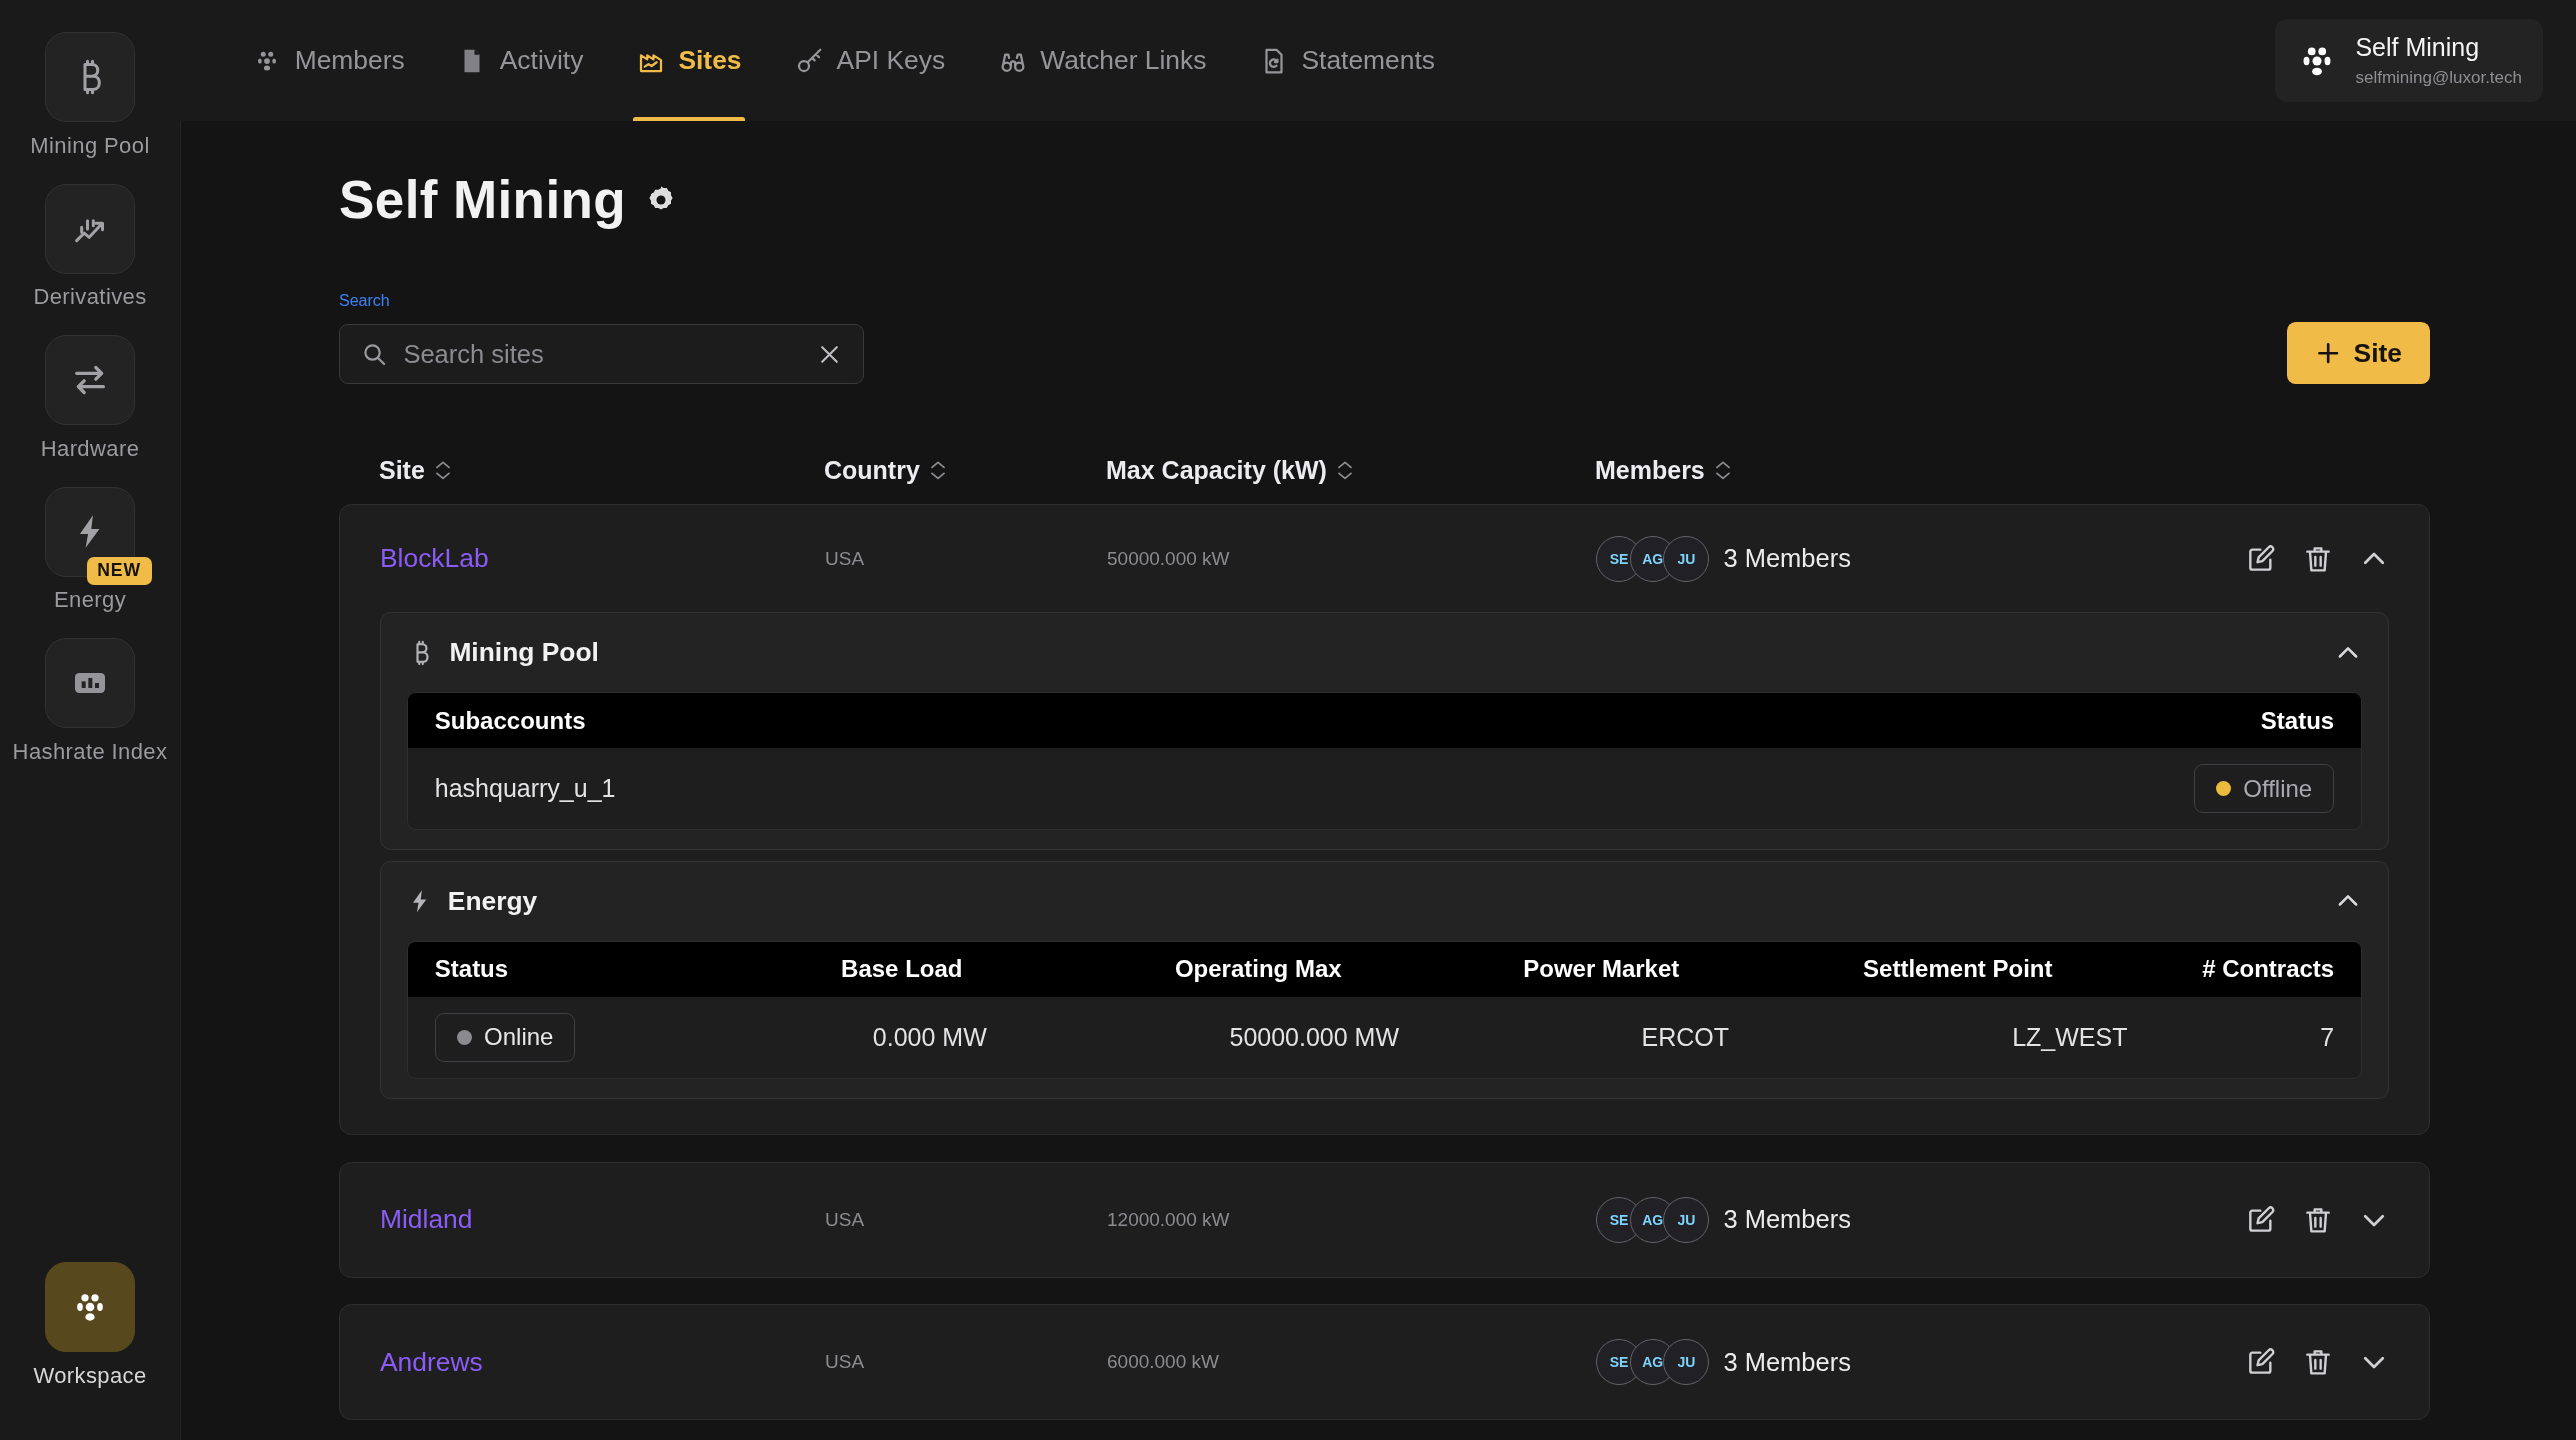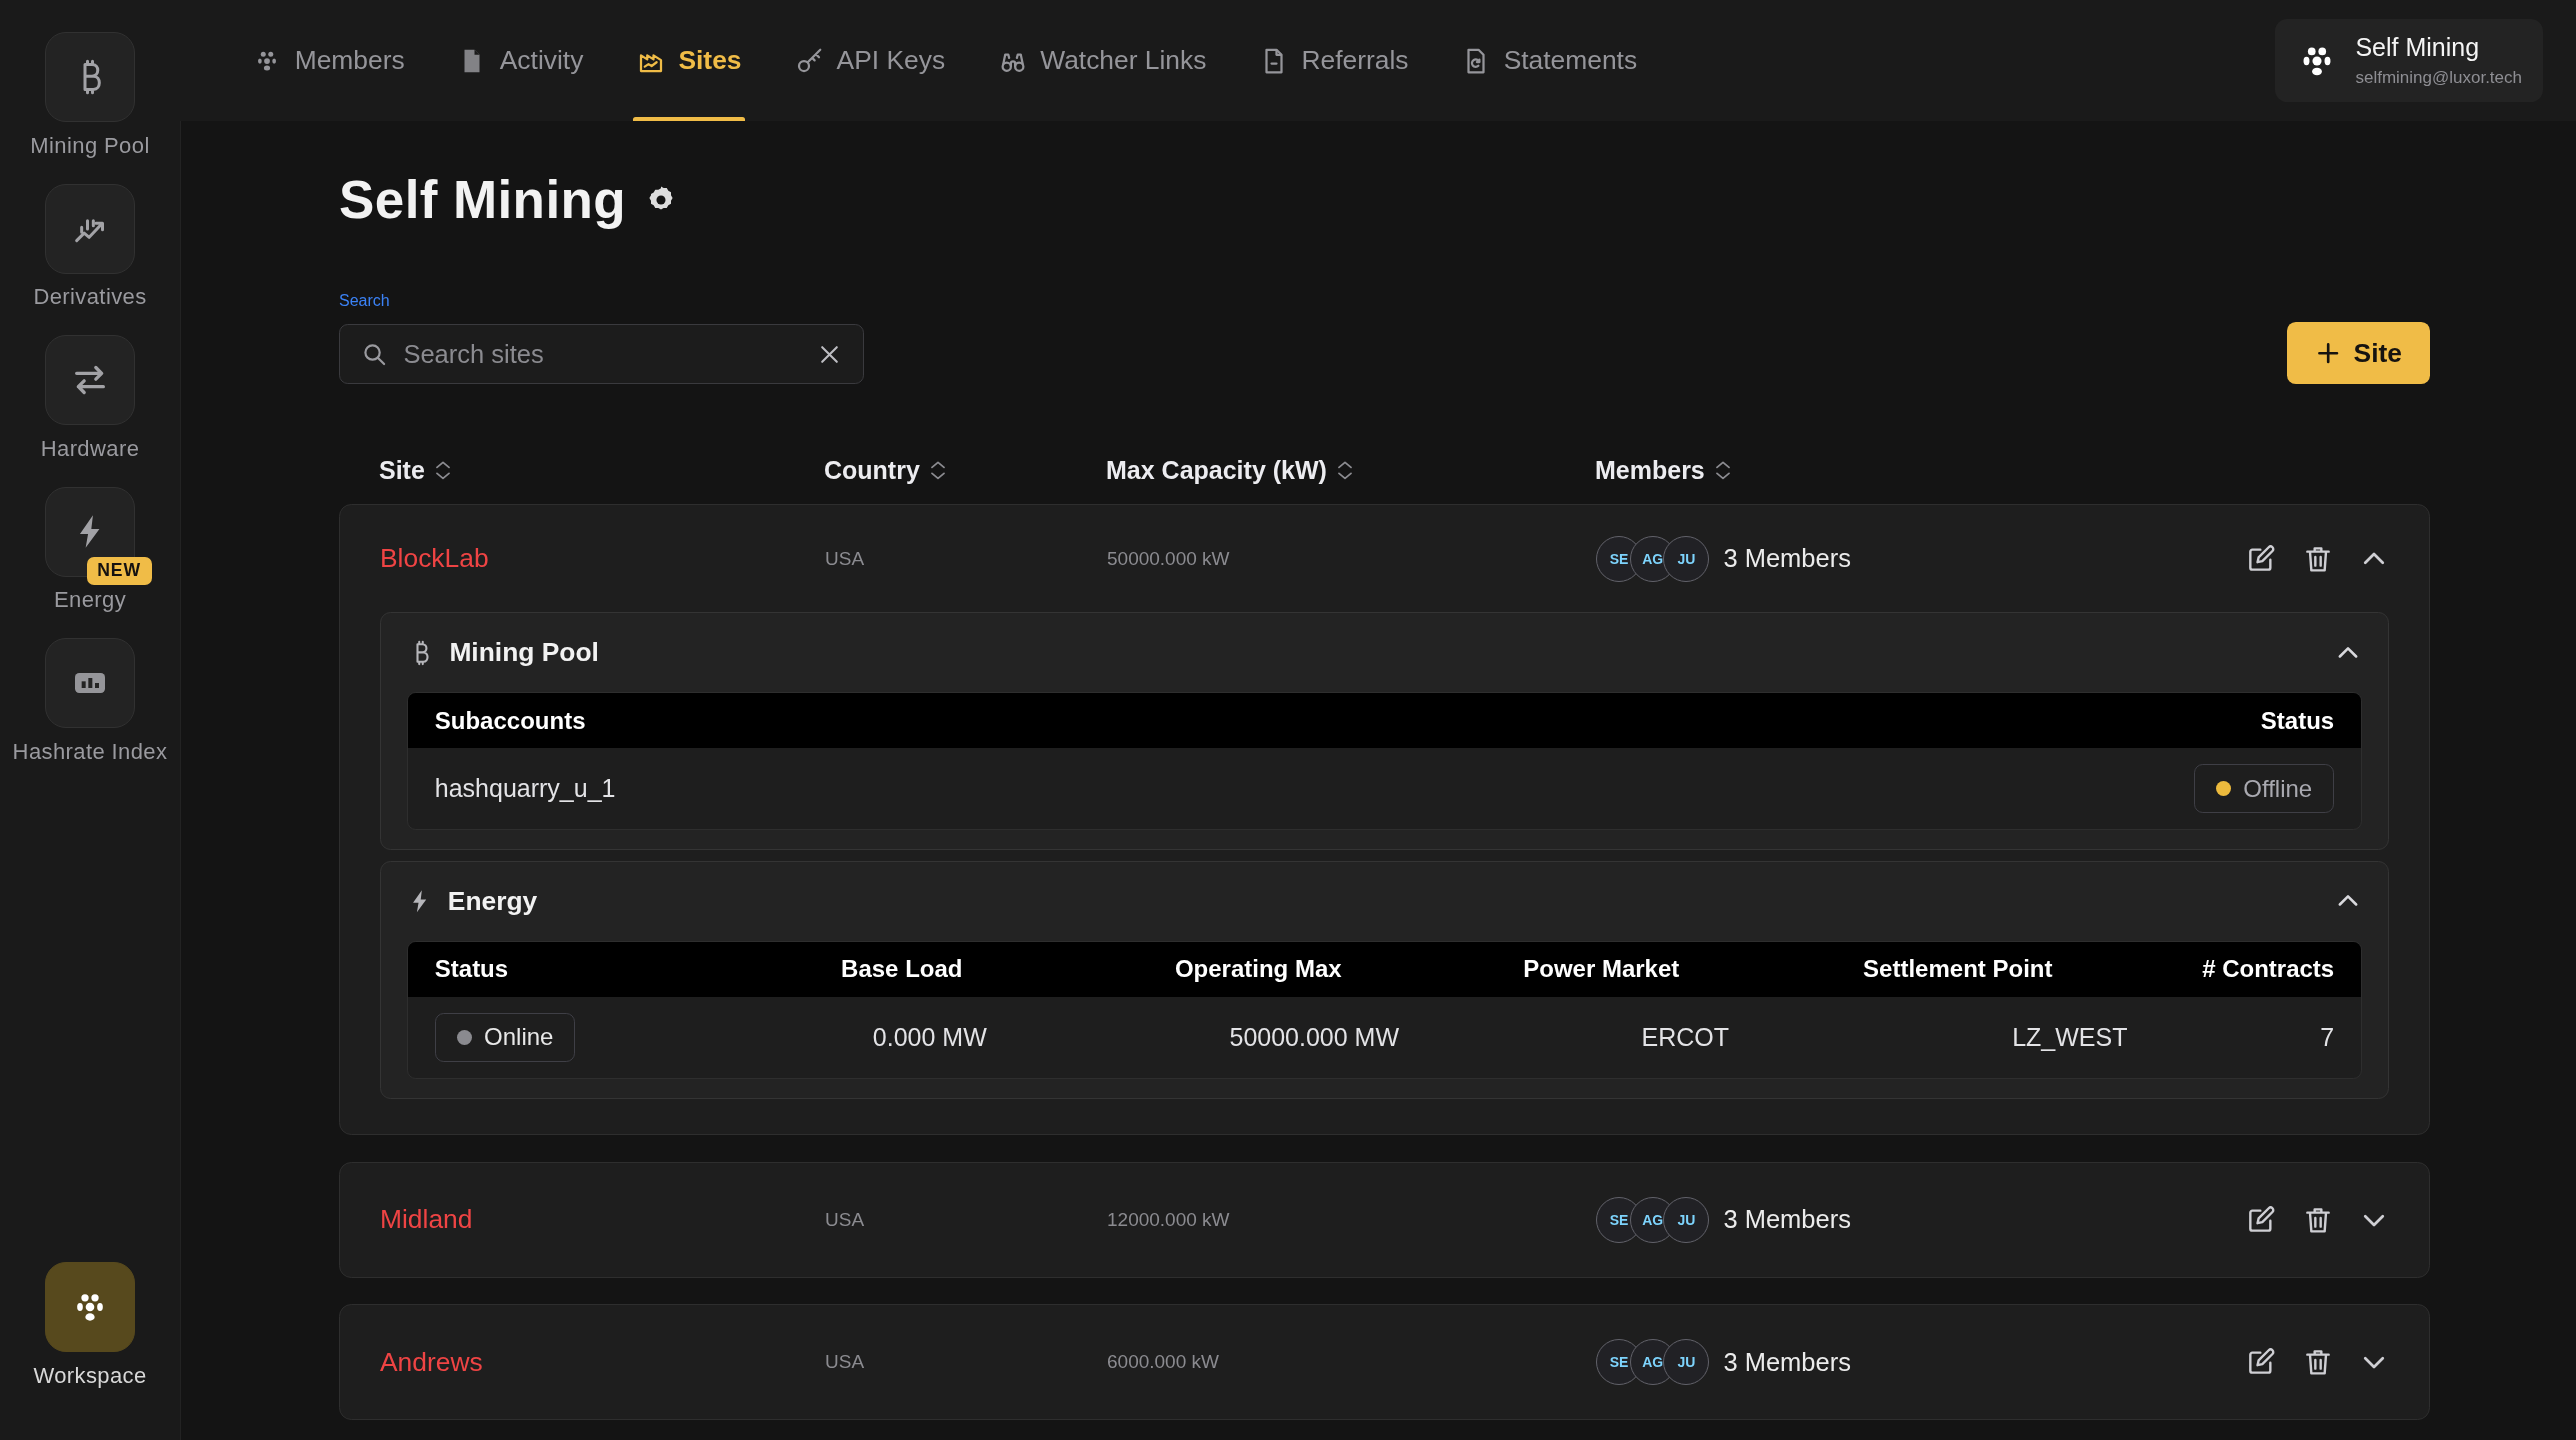--- a/index.html
+++ b/index.html
@@ -46,21 +46,21 @@
   .add-site-btn { height:62px; background:#f0bc47; color:#161310; border:none; border-radius:8.8px; font-size:26.4px; font-weight:600; font-family:"Liberation Sans", sans-serif; display:flex; align-items:center; gap:12.3px; padding:0 28px; cursor:pointer; }
 
   
   .site-grid { display:grid; grid-template-columns:445px 282px 489px 1fr 202px; align-items:center; padding:0 40px; }
   .thead { margin-top:53px; height:67px; color:#ececf0; font-size:25px; font-weight:600; }
   .th { display:flex; align-items:center; gap:10.6px; cursor:pointer; }
   .sort { color:#8b8b90; display:flex; flex-direction:column; gap:1.8px; }
   .site-card { background:#1e1e1e; border:0.9px solid #2e2e2e; border-radius:12.3px; margin-bottom:26.4px; }
   .site-row { height:107px; cursor:pointer; }
   .collapsed .site-row { height:114px; }
-  .site-name { font-size:26.4px; color:#ef4444; }
+  .site-name { font-size:26.4px; color:#8b5cf6; }
   .muted { font-size:19px; color:#8b8b90; }
   .members-cell { display:flex; align-items:center; }
   .avatars { display:flex; }
   .avatar-circle { width:46px; height:46px; border-radius:50%; background:#212125; border:1.8px solid #62626a; color:#7dd3fc; font-size:14px; font-weight:bold; display:flex; align-items:center; justify-content:center; }
   .avatar-circle + .avatar-circle { margin-left:-12.3px; }
   .members-count { font-size:25.5px; color:#ececec; margin-left:14px; }
   .actions { display:flex; justify-content:flex-end; gap:25px; color:#d9d9dd; }
 
   
   .subcard { margin:0 40px 10.6px 40px; background:#232323; border:0.9px solid #343434; border-radius:10.6px; padding:0 26.4px 19.4px 26.4px; }
@@ -200,30 +200,20 @@
         </div>
         <div class="tab">
           <span class="t-icon">
               <svg width="30" height="30" viewBox="0 0 24 24" fill="none" stroke="currentColor" stroke-width="1.8" stroke-linecap="round" stroke-linejoin="round">
                 <circle cx="7" cy="16.5" r="3.3"></circle>
                 <circle cx="17" cy="16.5" r="3.3"></circle>
                 <path d="M10.3 16v-2a1.7 1.7 0 013.4 0v2M4.2 14.5L5.8 6.8h2.4l.7 2.7M19.8 14.5L18.2 6.8h-2.4l-.7 2.7"></path>
               </svg>
             </span>
           <span>Watcher Links</span>
-        </div>
-        <div class="tab">
-          <span class="t-icon">
-              <svg width="30" height="30" viewBox="0 0 24 24" fill="none" stroke="currentColor" stroke-width="1.8" stroke-linejoin="round">
-                <path d="M6 3h8l4 4v14H6z"></path>
-                <path d="M14 3v4h4"></path>
-                <path d="M10 14h4" stroke-linecap="round"></path>
-              </svg>
-            </span>
-          <span>Referrals</span>
         </div>
         <div class="tab">
           <span class="t-icon">
               <svg width="30" height="30" viewBox="0 0 24 24" fill="none" stroke="currentColor" stroke-width="1.8" stroke-linecap="round" stroke-linejoin="round">
                 <path d="M6 3h8l4 4v14H6z"></path>
                 <path d="M14.5 12.5a3 3 0 10-.6 3.3"></path>
                 <path d="M14.7 10.8v2h-2"></path>
               </svg>
             </span>
           <span>Statements</span>

